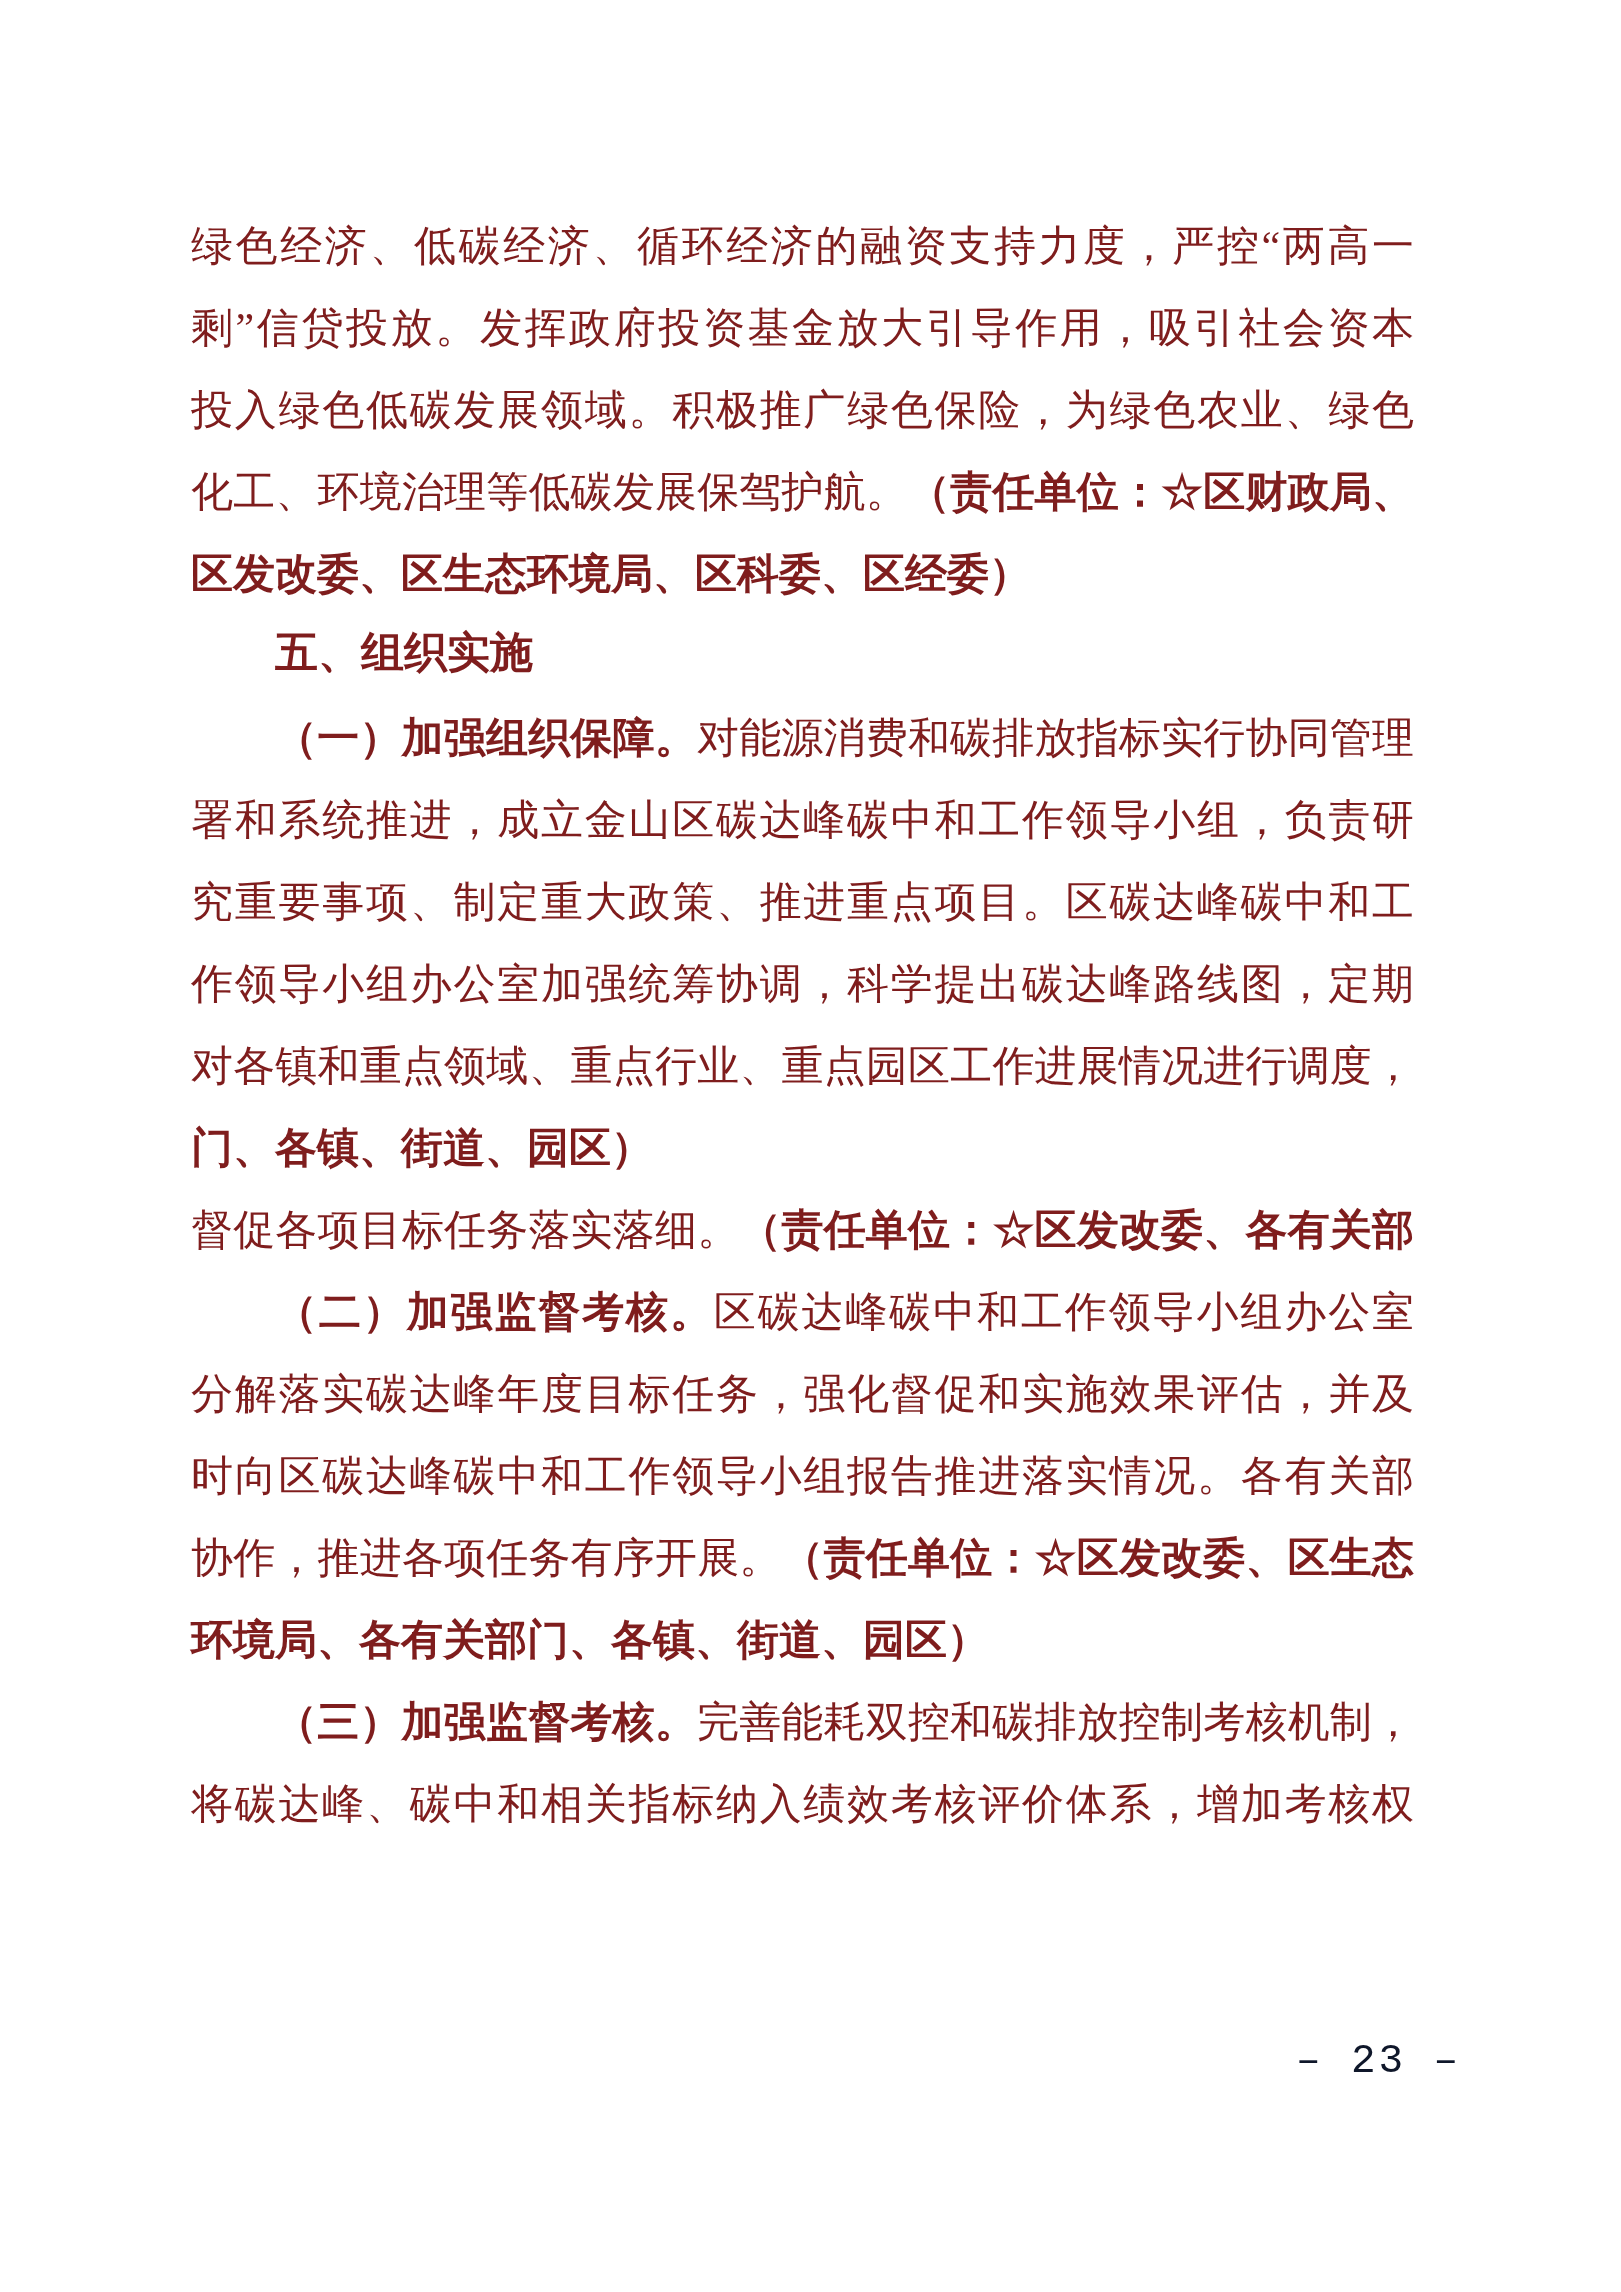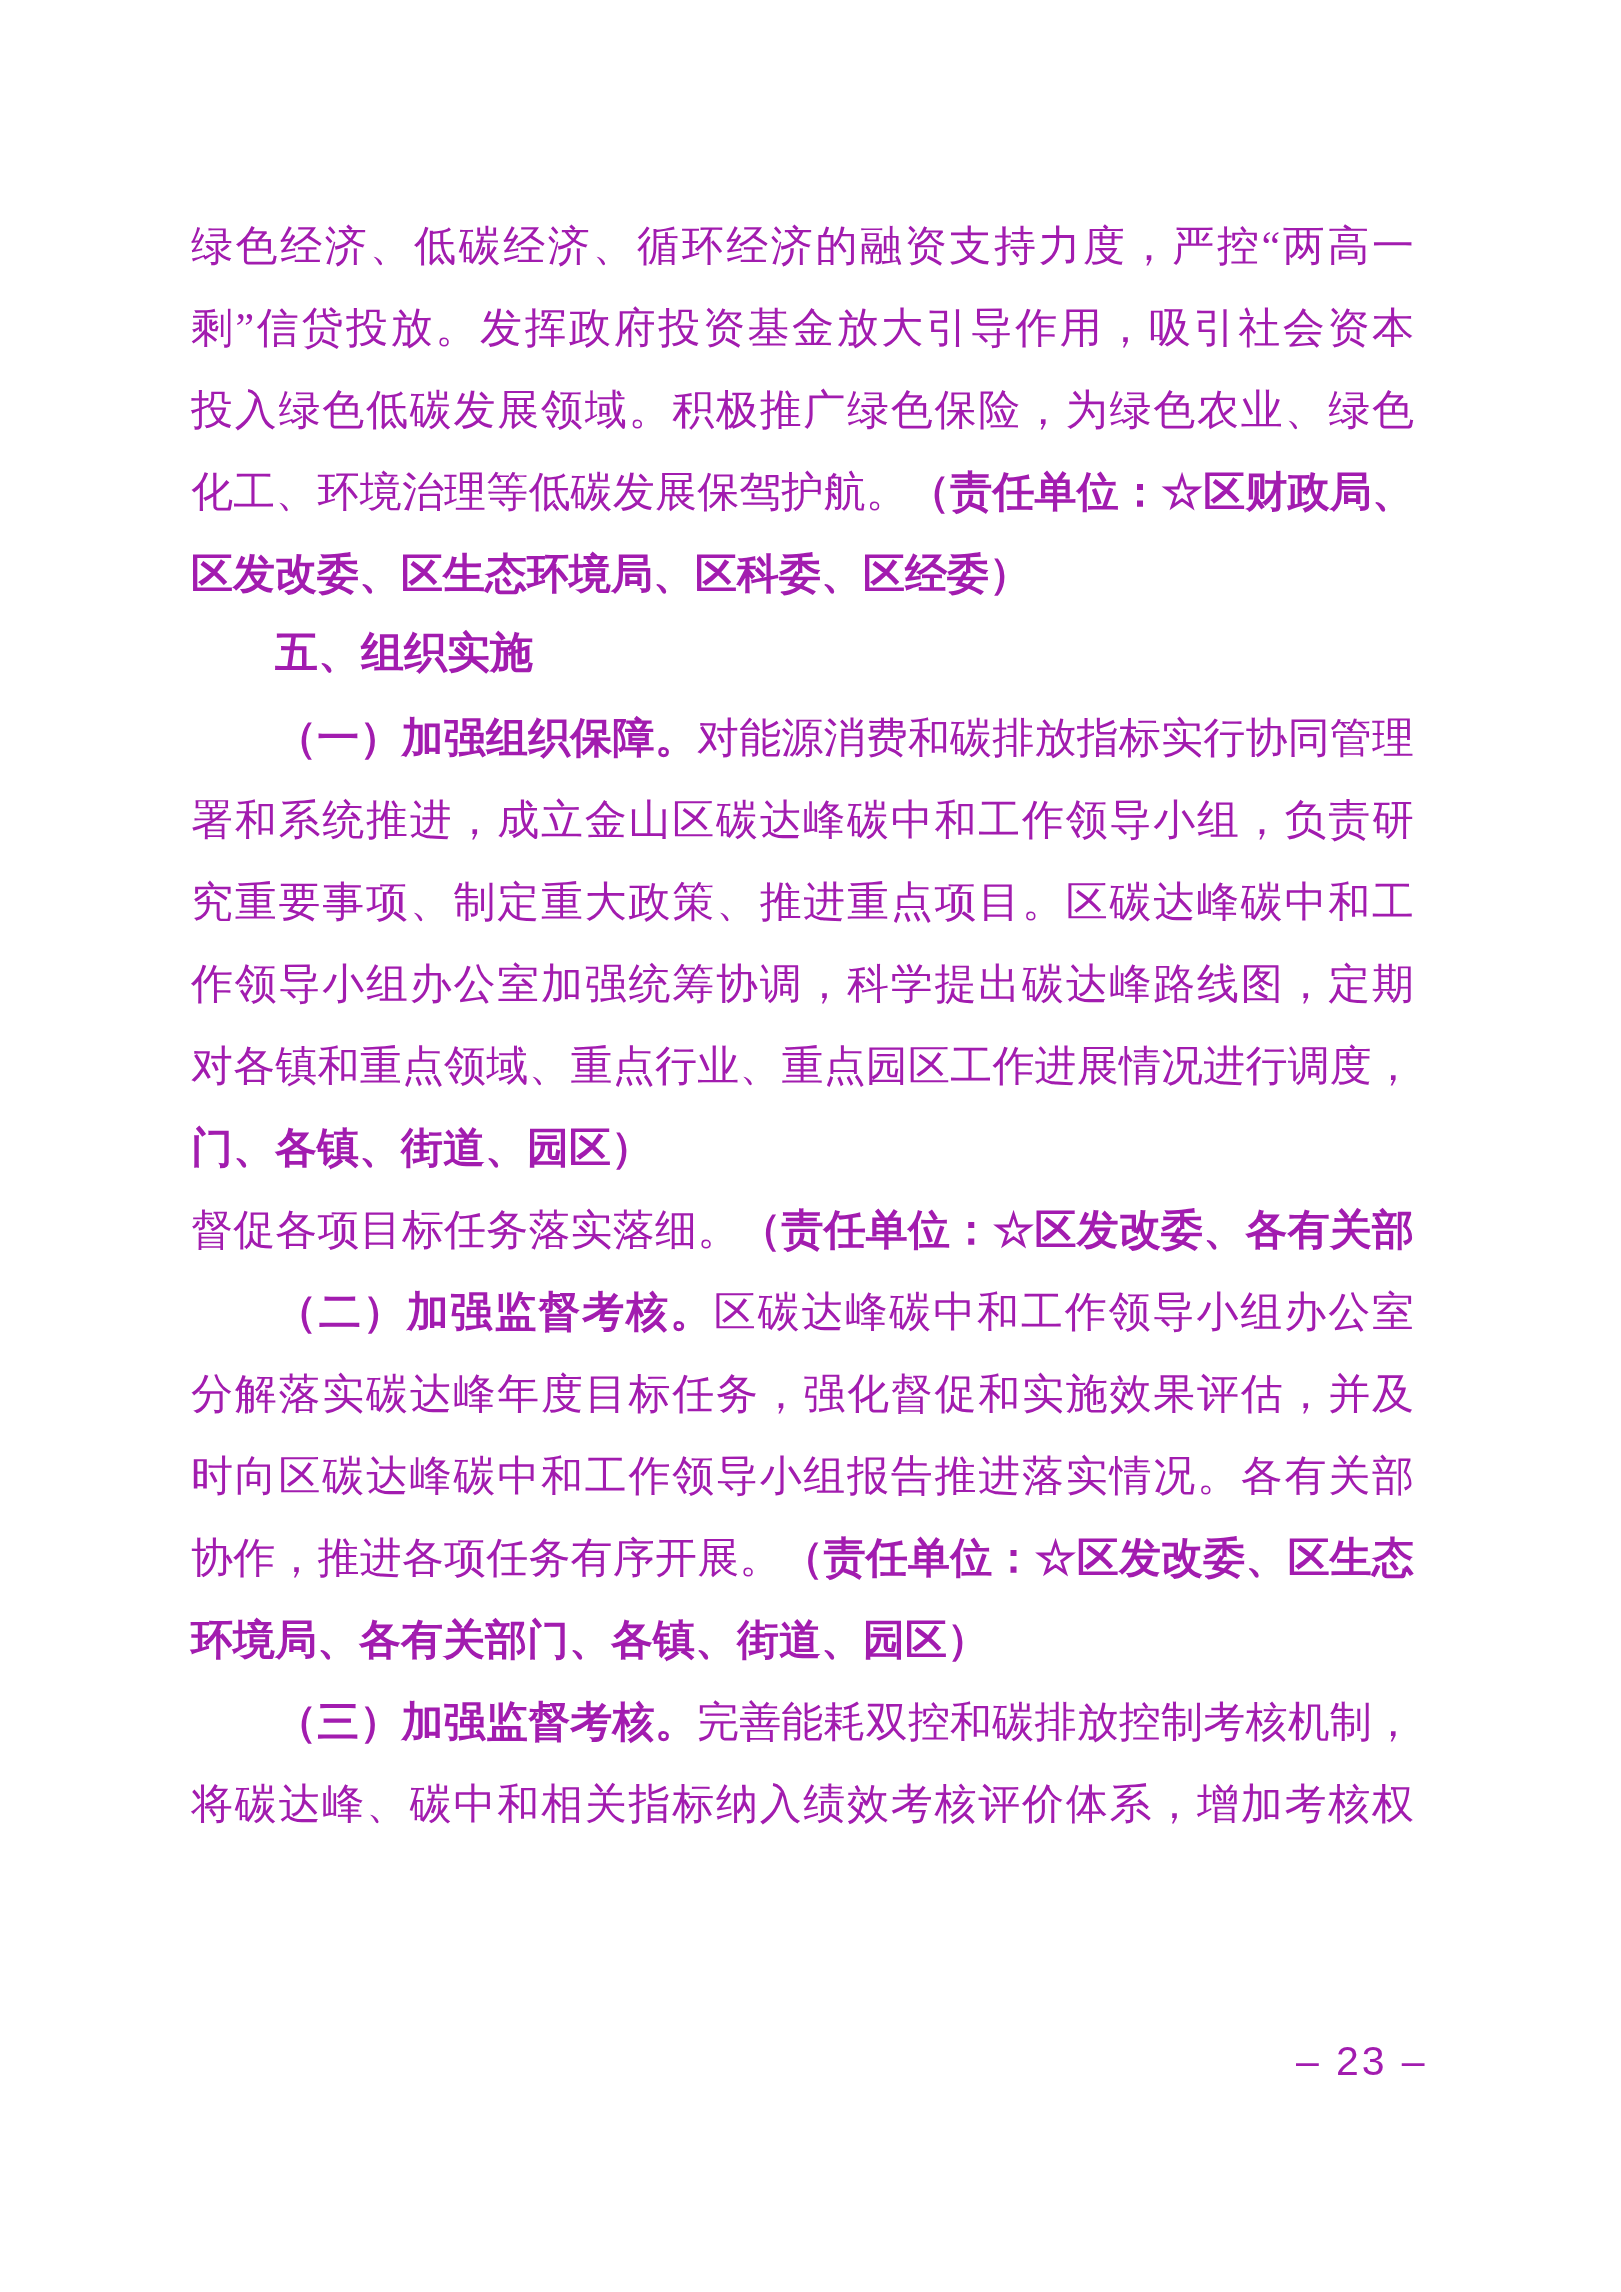--- a/index.html
+++ b/index.html
@@ -25,21 +25,21 @@
   .textblock {
     position: absolute;
     left: 191px;
     top: 205px;
     width: 1223px;
   }
   .line {
     height: 82px;
     line-height: 82px;
     font-size: 42px;
-    color: #a21caf;
+    color: #7f1d1d;
     text-align: justify;
     text-align-last: justify;
     text-justify: inter-character;
     white-space: nowrap;
     letter-spacing: 0;
   }
   .line.flush {
     text-align: center;
     text-align-last: left;
   }
@@ -55,22 +55,22 @@
   }
   .seg { font-weight: 400; }
   .seg.bold { font-weight: 700; }
   .page-number {
     position: absolute;
     left: 1296px;
     top: 2037px;
     font-size: 41px;
     line-height: 49px;
     letter-spacing: 2.9px;
-    color: #a21caf;
-    font-family: Liberation Sans, sans-serif;
+    color: #0f172a;
+    font-family: Liberation Mono, monospace;
   }
 </style>
 </head>
 <body>
 
 <div class="page">
   <div class="textblock">
       <div class="line"><span class="seg">绿色经济、低碳经济、循环经济的融资支持力度，严控“两高一</span></div>
       <div class="line"><span class="seg">剩”信贷投放。发挥政府投资基金放大引导作用，吸引社会资本</span></div>
       <div class="line"><span class="seg">投入绿色低碳发展领域。积极推广绿色保险，为绿色农业、绿色</span></div>

